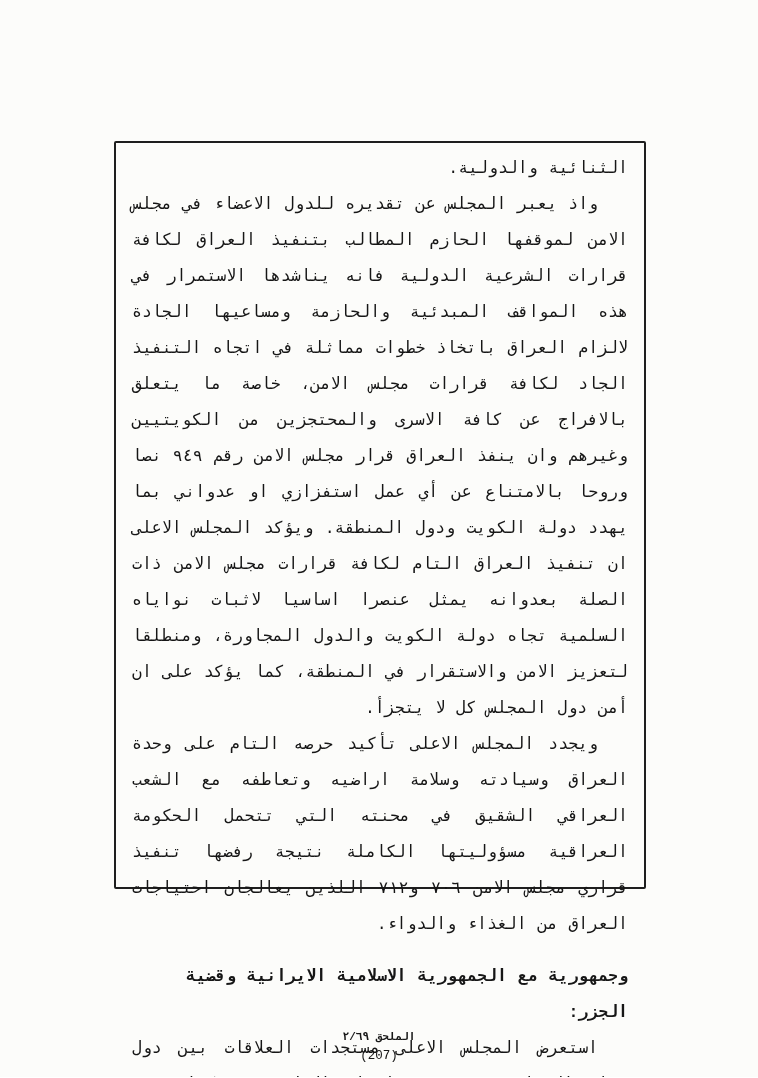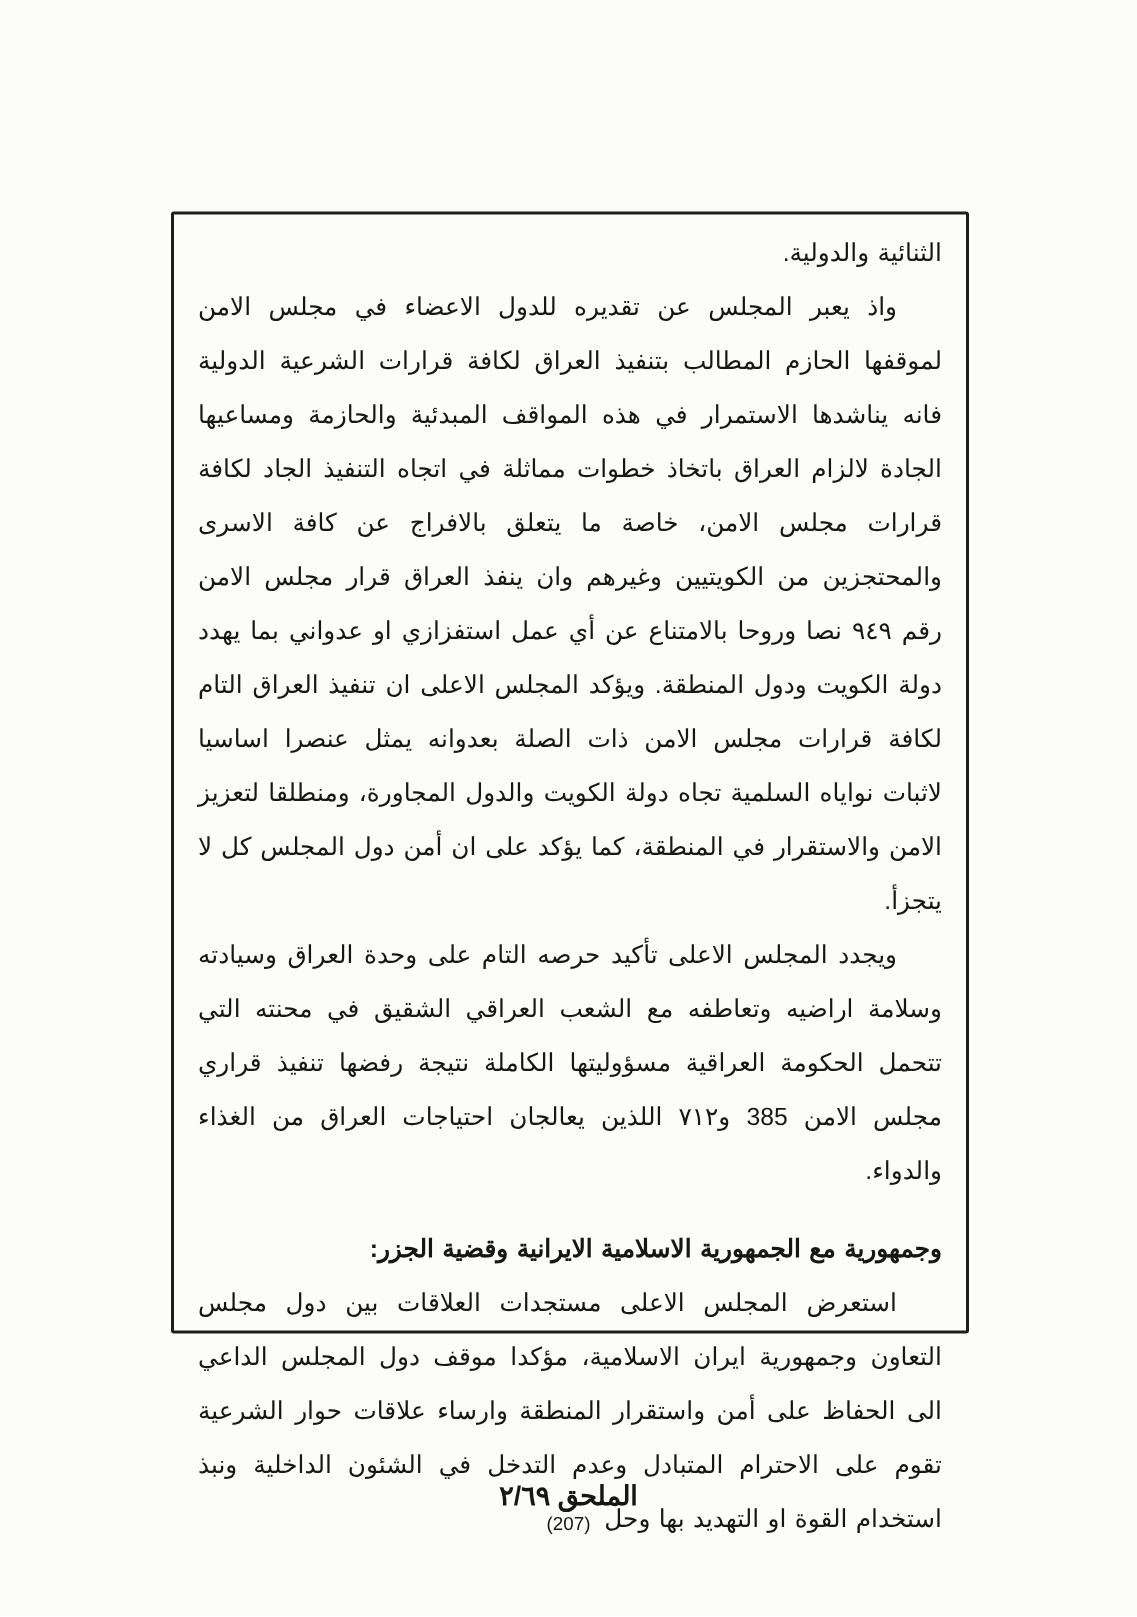--- a/index.html
+++ b/index.html
@@ -3,21 +3,21 @@
 <meta charset="utf-8">
 <style>
   * { margin: 0; padding: 0; box-sizing: border-box; }
   html, body { background: #ffffff; }
   .page {
     width: 758px;
     height: 1077px;
     margin: 0 auto;
     position: relative;
     background: #fcfcfa;
-    font-family: Liberation Sans, sans-serif;
+    font-family: Liberation Mono, monospace;
     color: #161616;
     overflow: hidden;
   }
   .frame {
     position: absolute;
     left: 114px;
     top: 141px;
     width: 532px;
     height: 748px;
     border: 2px solid #1e1e1e;
@@ -44,39 +44,40 @@
   .footer {
     position: absolute;
     left: 0;
     right: 0;
     top: 988px;
     text-align: center;
     direction: rtl;
   }
   .footer .annex {
     font-weight: bold;
-    font-size: 18px;
+    font-size: 11px;
     line-height: 18px;
+    margin-top: 40px;
   }
   .footer .pagenum {
     font-size: 12.5px;
     line-height: 18px;
     margin-top: 1px;
   }
 </style>
 </head>
 <body>
 
 <div class="page">
 
   <div class="frame">
     <div>
         <p class="para continuation">الثنائية والدولية.</p>
         <p class="para paragraph">واذ يعبر المجلس عن تقديره للدول الاعضاء في مجلس الامن لموقفها الحازم المطالب بتنفيذ العراق لكافة قرارات الشرعية الدولية فانه يناشدها الاستمرار في هذه المواقف المبدئية والحازمة ومساعيها الجادة لالزام العراق باتخاذ خطوات مماثلة في اتجاه التنفيذ الجاد لكافة قرارات مجلس الامن، خاصة ما يتعلق بالافراج عن كافة الاسرى والمحتجزين من الكويتيين وغيرهم وان ينفذ العراق قرار مجلس الامن رقم ٩٤٩ نصا وروحا بالامتناع عن أي عمل استفزازي او عدواني بما يهدد دولة الكويت ودول المنطقة. ويؤكد المجلس الاعلى ان تنفيذ العراق التام لكافة قرارات مجلس الامن ذات الصلة بعدوانه يمثل عنصرا اساسيا لاثبات نواياه السلمية تجاه دولة الكويت والدول المجاورة، ومنطلقا لتعزيز الامن والاستقرار في المنطقة، كما يؤكد على ان أمن دول المجلس كل لا يتجزأ.</p>
-        <p class="para paragraph">ويجدد المجلس الاعلى تأكيد حرصه التام على وحدة العراق وسيادته وسلامة اراضيه وتعاطفه مع الشعب العراقي الشقيق في محنته التي تتحمل الحكومة العراقية مسؤوليتها الكاملة نتيجة رفضها تنفيذ قراري مجلس الامن 385 و٧١٢ اللذين يعالجان احتياجات العراق من الغذاء والدواء.</p>
+        <p class="para paragraph">ويجدد المجلس الاعلى تأكيد حرصه التام على وحدة العراق وسيادته وسلامة اراضيه وتعاطفه مع الشعب العراقي الشقيق في محنته التي تتحمل الحكومة العراقية مسؤوليتها الكاملة نتيجة رفضها تنفيذ قراري مجلس الامن ٧٠٦ و٧١٢ اللذين يعالجان احتياجات العراق من الغذاء والدواء.</p>
         <p class="para heading">وجمهورية مع الجمهورية الاسلامية الايرانية وقضية الجزر:</p>
         <p class="para paragraph">استعرض المجلس الاعلى مستجدات العلاقات بين دول مجلس التعاون وجمهورية ايران الاسلامية، مؤكدا موقف دول المجلس الداعي الى الحفاظ على أمن واستقرار المنطقة وارساء علاقات حوار الشرعية تقوم على الاحترام المتبادل وعدم التدخل في الشئون الداخلية ونبذ استخدام القوة او التهديد بها وحل</p>
       </div>
   </div>
 
   <div class="footer">
     <div class="annex">الملحق ٢/٦٩</div>
     <div class="pagenum">(207)</div>
   </div>
 

